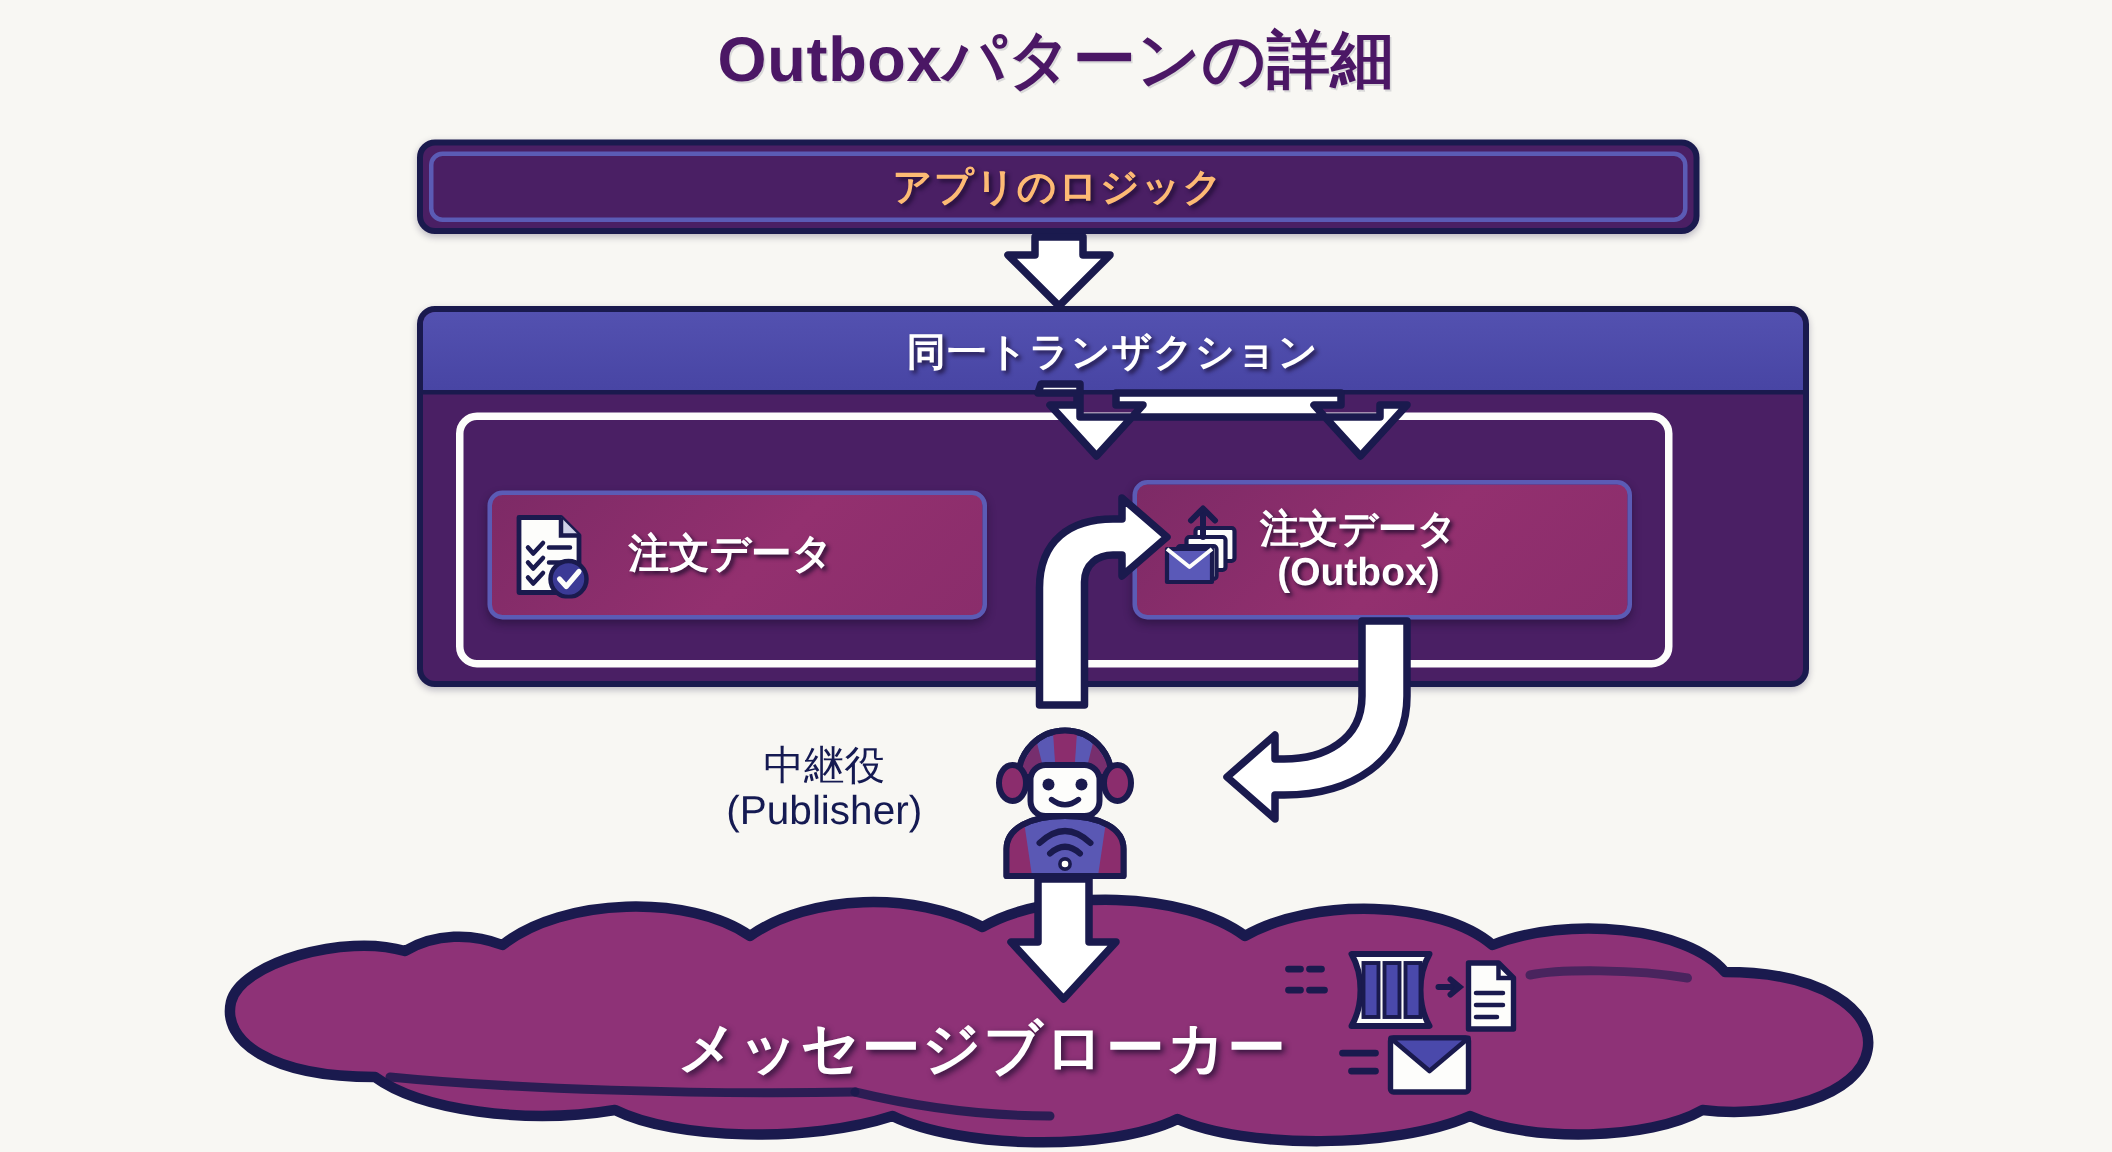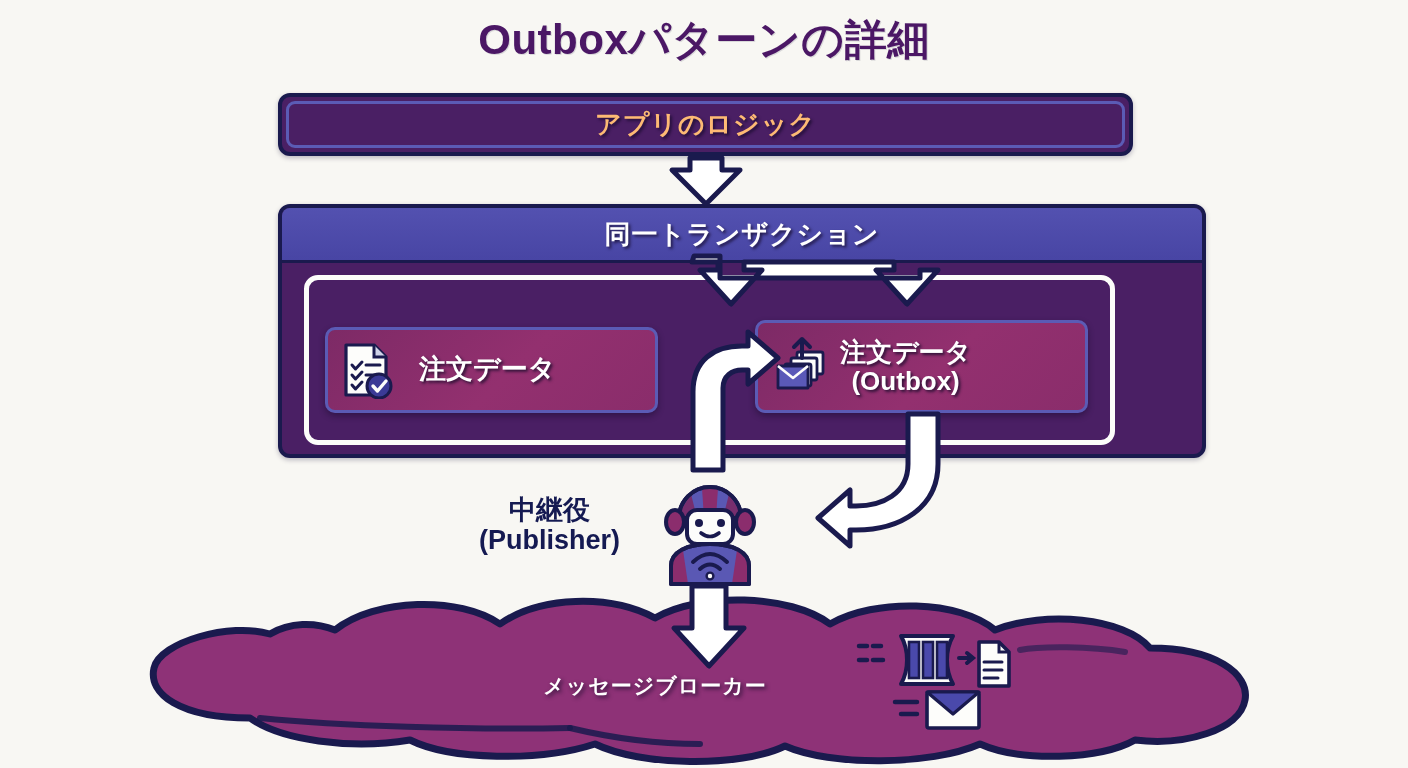--- a/index.html
+++ b/index.html
@@ -94,29 +94,29 @@
   .icon{flex:0 0 auto;margin-left:14px;display:block;}
 
   
   #arrows{position:absolute;left:0;top:0;width:1408px;height:768px;
           pointer-events:none;}
 
   
   #robot{position:absolute;left:655px;top:470px;width:110px;height:118px;}
   #publabel{
     position:absolute;left:447px;top:495px;width:205px;
-    text-align:center;color:#151a52;font-size:27px;font-weight:bold;
+    text-align:center;color:#151a52;font-size:27px;font-weight:normal;
     line-height:1.12;
   }
 
   
   #cloudwrap{position:absolute;left:140px;top:590px;width:1130px;height:178px;}
   #cloudlabel{
     position:absolute;left:430px;top:672px;width:450px;
-    text-align:center;color:#fff;font-size:21px;font-weight:bold;
+    text-align:center;color:#fff;font-size:39px;font-weight:bold;
     letter-spacing:1px;
     text-shadow:2px 2px 4px rgba(20,10,40,.8);
   }
   #brokericons{position:absolute;left:855px;top:630px;width:180px;height:105px;}
 </style>
 </head>
 <body>
 
 <div id="stage">
 

